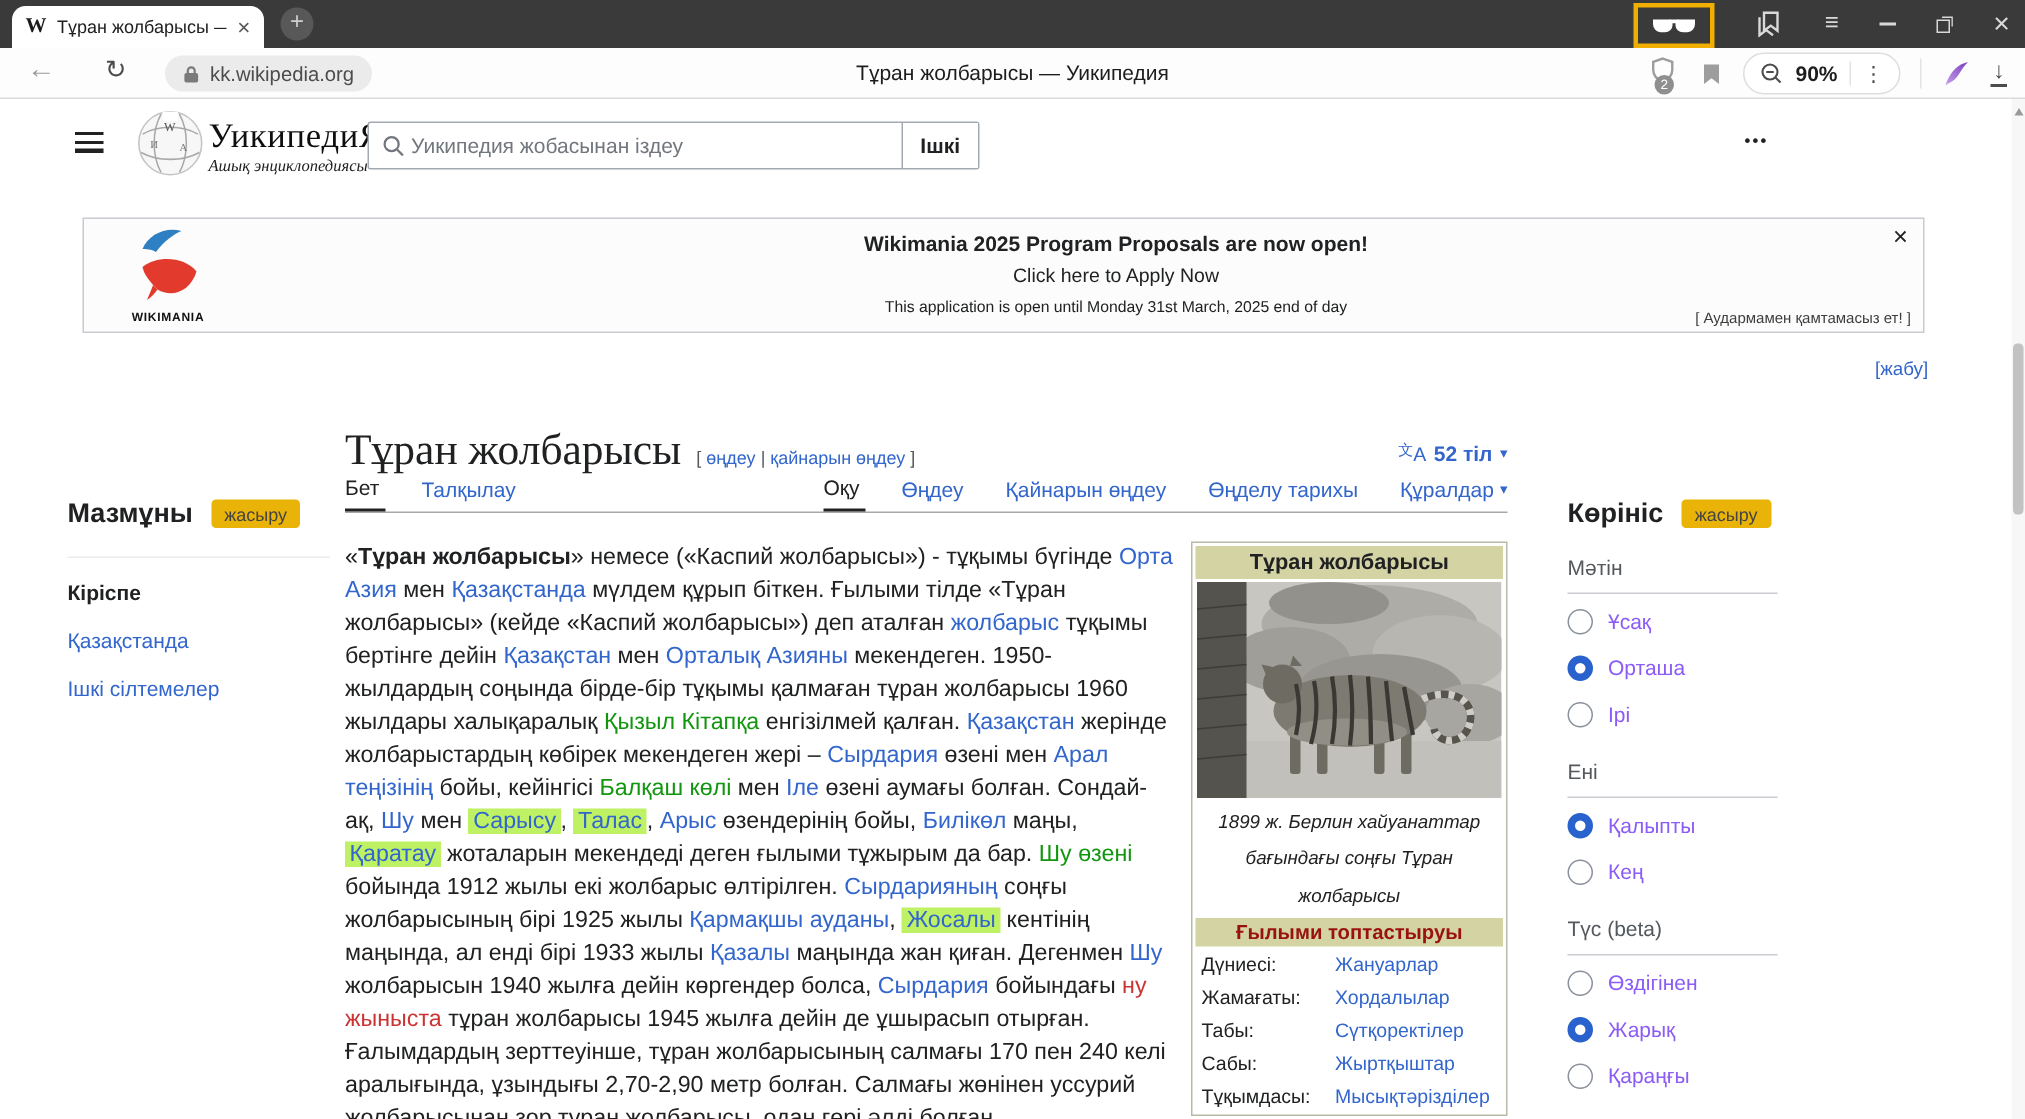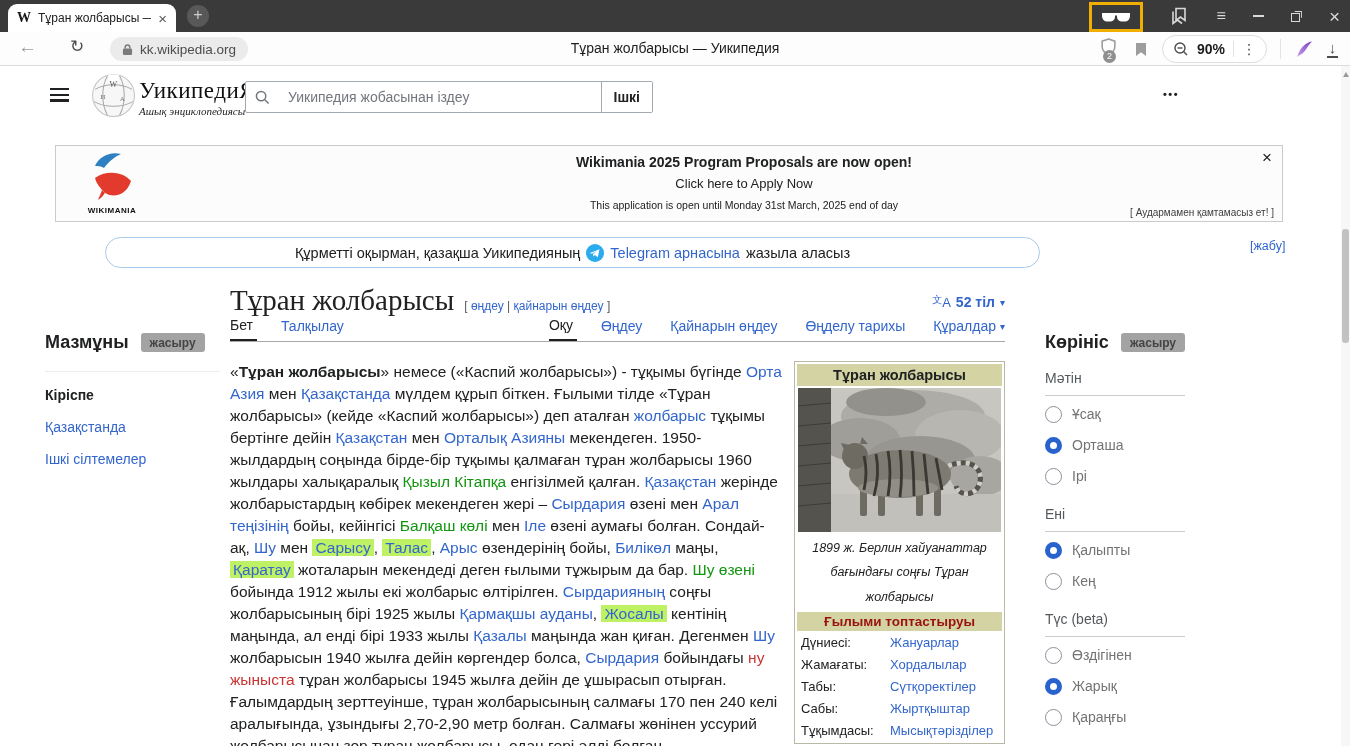--- a/index.html
+++ b/index.html
@@ -62,21 +62,21 @@
 
   
   .wh-menu { position:absolute; left:50px; top:22px; width:19px; display:flex; flex-direction:column; gap:3.5px; }
   .wh-menu i { display:block; height:2.2px; background:#202122; }
   .wh-logo { position:absolute; left:91px; top:7px; }
   .wordmark { position:absolute; left:139px; top:12px; font-family:"Liberation Serif", serif; }
   .wordmark .wm-main { font-size:23px; color:#0f0f0f; letter-spacing:.5px; }
   .wordmark .wm-tag { font-size:11px; font-style:italic; margin-top:1px; color:#202122; }
   .search-wrap { position:absolute; left:245px; top:15px; width:408px; height:32px; display:flex;
     border:1px solid #a2a9b1; border-radius:2px; background:#fff; }
-  .search-box { flex:1; display:flex; align-items:center; gap:18px; padding:0 9px; }
+  .search-box { flex:1; display:flex; align-items:center; gap:4px; padding:0 9px; }
   .search-box input { border:none; outline:none; flex:1; font-size:14px; font-family:inherit; color:#202122; }
   .search-box input::placeholder { color:#72777d; }
   .search-btn { border-left:1px solid #a2a9b1; background:#fff; font-size:14px; font-weight:bold;
     color:#202122; padding:0 12px; display:flex; align-items:center; }
   .header-links { position:absolute; left:1118px; top:22px; display:flex; gap:15px; align-items:center; }
   .hlink { color:#3366cc; font-size:14px; text-decoration:none; }
   .h-ellipsis { color:#202122; font-size:11px; letter-spacing:1.5px; font-weight:bold; }
 
   
   .banner { position:absolute; left:55px; top:79px; width:1228px; height:77px; background:#fcfcfc;
@@ -132,33 +132,33 @@
   .ib-section { background:#d3d3a4; text-align:center; font-weight:bold; font-size:13.5px; color:#991111;
     padding:2px 0; }
   .ib-row { display:flex; padding:3.5px 4px; }
   .ib-row .lbl { width:89px; color:#202122; }
   .ib-row .val { color:#3366cc; }
 
   
   .toc { position:absolute; left:45px; top:266px; width:175px; font-size:14px; }
   .panel-head { display:flex; align-items:center; gap:12px; }
   .panel-title { font-weight:bold; font-size:18px; color:#202122; }
-  .hide-btn { background:#a3a3a3; color:#444; font-size:12px; border-radius:3px; padding:2.5px 9px;font-weight:bold; }
+  .hide-btn { background:#eab308; color:#444; font-size:12px; border-radius:3px; padding:2.5px 9px; }
   .toc-items { margin-top:18px; border-top:1px solid #eaecf0; padding-top:12px; }
   .toc-item { margin-bottom:10px; padding:3px 0; color:#3366cc; }
   .toc-item.current { color:#202122; font-weight:bold; }
 
   
   .appearance { position:absolute; left:1045px; top:266px; width:140px; font-size:14px; }
   .ap-group-head { color:#54595d; font-size:14px; border-bottom:1px solid #c8ccd1; padding-bottom:9px;
     margin-top:17px; }
   .opt { display:flex; align-items:center; gap:10px; height:26px; margin-top:5px; }
   .radio { width:17px; height:17px; border-radius:50%; border:1px solid #8a919b; background:#fff; flex:none; }
   .opt.selected .radio { border:5.5px solid #2962cc; }
-  .opt-label { color:#737373; }
+  .opt-label { color:#8b5cf6; }
 </style>
 </head>
 <body>
 
 <div id="screen">
 
   <div class="titlebar">
     <div class="tab">
       <span class="tab-favicon">W</span>
       <span class="tab-title">Тұран жолбарысы — У</span>
@@ -298,29 +298,20 @@
         <div class="banner-logo-label">WIKIMANIA</div>
       </div>
       <div class="banner-center">
         <div class="banner-title">Wikimania 2025 Program Proposals are now open!</div>
         <div class="banner-link">Click here to Apply Now</div>
         <div class="banner-sub">This application is open until Monday 31st March, 2025 end of day</div>
       </div>
       <div class="banner-translate">[ Аудармамен қамтамасыз ет! ]</div>
     </div>
 
-    <div class="notice">
-      <span>Құрметті оқырман, қазақша Уикипедияның</span>
-      <svg width="18" height="18" viewBox="0 0 18 18">
-        <circle cx="9" cy="9" r="9" fill="#2AABEE"></circle>
-        <path d="M3.8,8.9 L13.5,5.2 L11.8,13.2 L8.9,10.9 L7.4,12.4 L7.1,10.1 L11.6,6.6 L6,9.8 Z" fill="#fff"></path>
-      </svg>
-      <span class="seg-link">Telegram арнасына</span>
-      <span>жазыла аласыз</span>
-    </div>
     <span class="close-note">[жабу]</span>
 
     <div class="toc">
       <div class="panel-head">
         <span class="panel-title">Мазмұны</span>
         <span class="hide-btn">жасыру</span>
       </div>
       <div class="toc-items">
           <div class="toc-item current"><span>Кіріспе</span></div>
           <div class="toc-item"><span>Қазақстанда</span></div>

